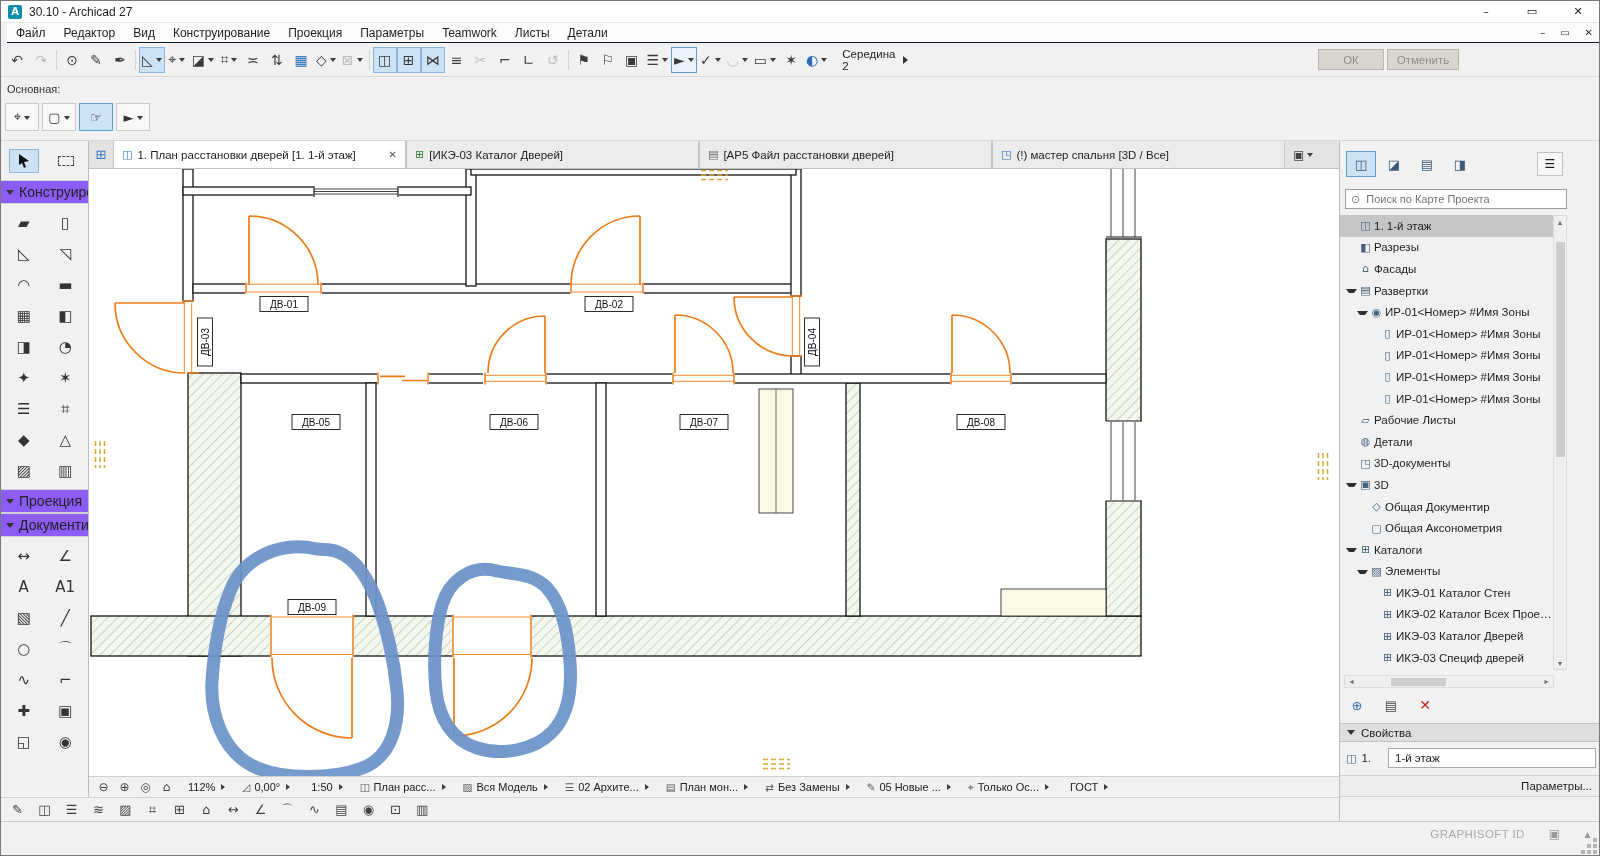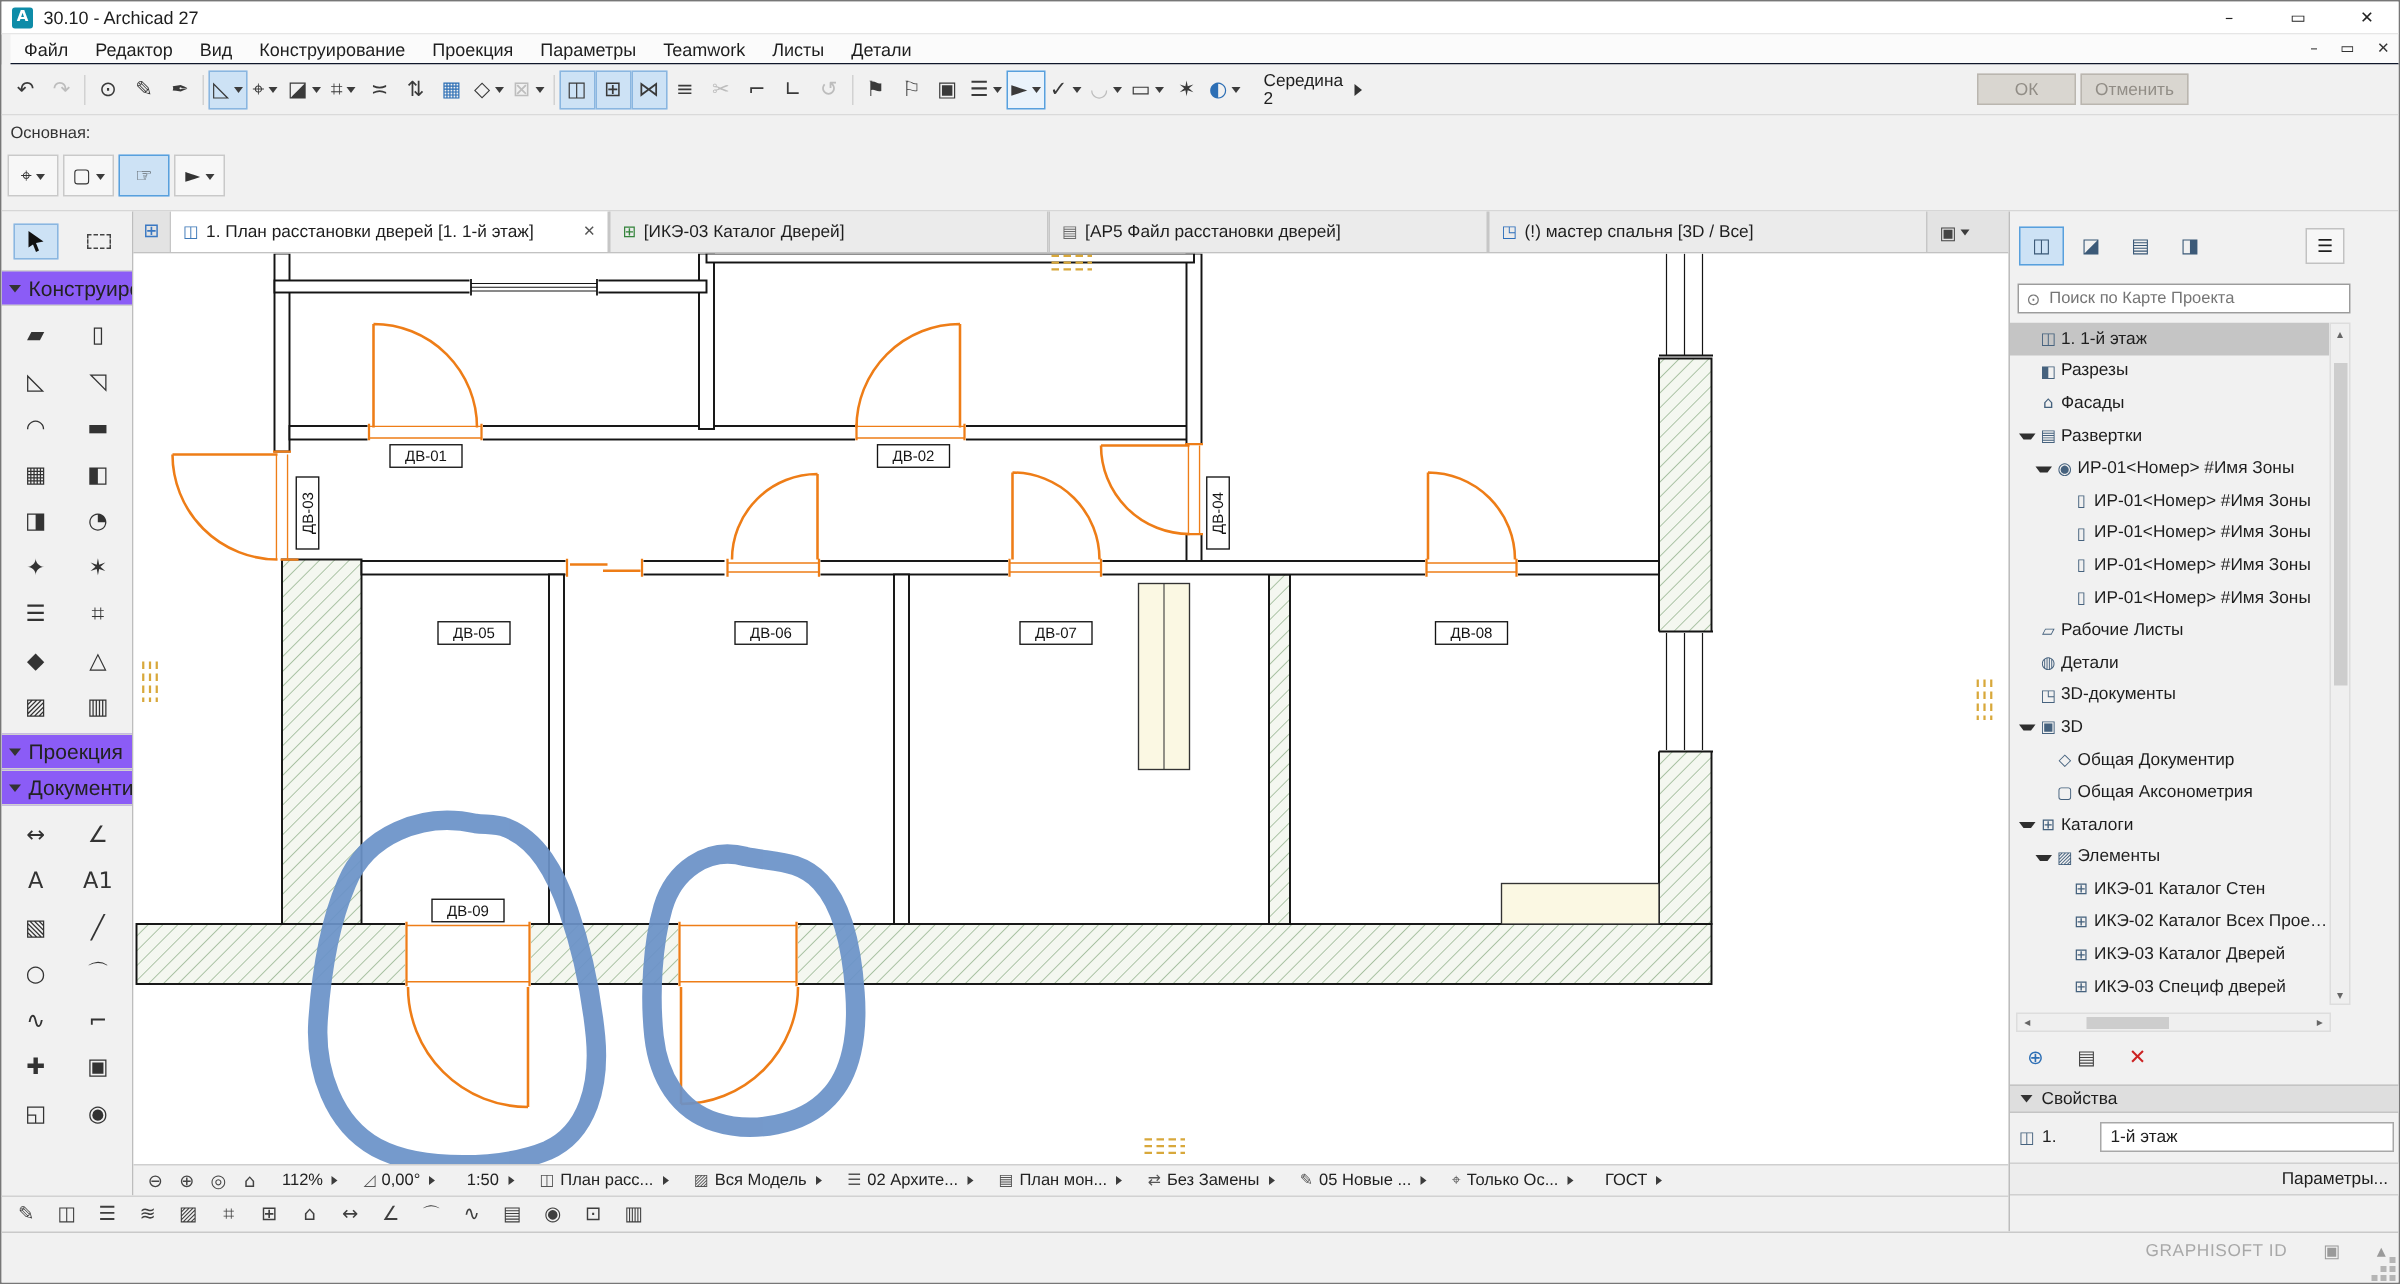--- a/index.html
+++ b/index.html
@@ -136,21 +136,21 @@
   .pab{width:22px;height:20px;display:flex;align-items:center;justify-content:center;font-size:13px}
   .pab.add{color:#2d6fb5}.pab.card{color:#444}.pab.del{color:#cc2222;font-size:14px}
   .phead{position:absolute;left:0;top:582px;width:262px;height:19px;background:#dedede;
          border-top:1px solid #c4c4c4;border-bottom:1px solid #c4c4c4;display:flex;
          align-items:center;gap:6px;padding-left:7px;font-size:11.5px}
   .phead::before{content:"";border:4px solid transparent;border-top:5px solid #333;margin-top:4px}
   .pfloor{position:absolute;left:6px;top:606px;width:250px;height:22px;display:flex;
           align-items:center;gap:5px;font-size:11.5px}
   .pfloor .g{color:#46627e;font-size:11px}
   .ffield{flex:1;height:20px;background:#fff;border:1px solid #a8a8a8;display:flex;
-          align-items:center;padding:0 6px;margin-left:24px}
+          align-items:center;padding:0 6px;margin-left:12px}
   .pparams{position:absolute;left:0;top:634px;width:262px;height:22px;background:#ededed;
            border-top:1px solid #d0d0d0;border-bottom:1px solid #d0d0d0;display:flex;
            align-items:center;justify-content:flex-end;padding-right:10px;font-size:11.5px}
 
   
   .statusbar{position:absolute;left:0;top:820px;width:1600px;height:25px;background:#f1f1f1;
              border-top:1px solid #c9c9c9;display:flex;align-items:center;font-size:11.5px}
   .hint{padding-left:8px;color:#1e1e1e}
   .brand{margin-left:auto;display:flex;align-items:center;gap:24px;color:#a8a8a8;
          padding-right:10px;letter-spacing:.4px}

